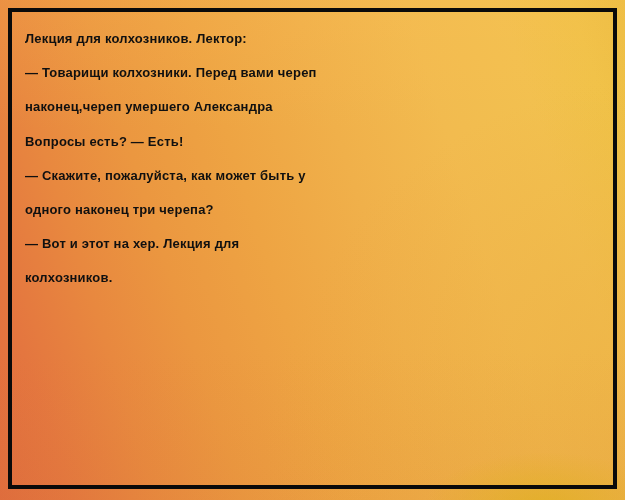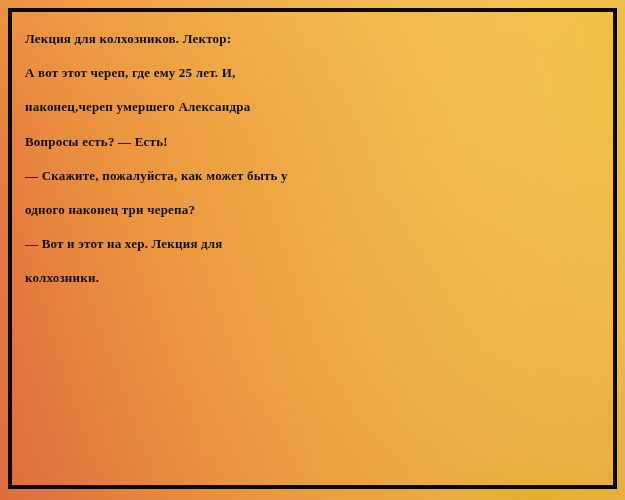--- a/index.html
+++ b/index.html
@@ -69,21 +69,21 @@
     box-sizing: border-box;
     border: 4px solid #0a0a0a;
     pointer-events: none;
   }
 
   #joke-text {
     position: absolute;
     left: 25px;
     top: 22px;
     right: 20px;
-    font-family: Liberation Serif, serif;
+    font-family: Liberation Sans, sans-serif;
     font-weight: 700;
     font-size: 21.5px;
     line-height: 34.2px;
     color: #101010;
     letter-spacing: 0.2px;
     white-space: nowrap;
   }
 
   .joke-line {
     display: block;
@@ -96,22 +96,22 @@
 
 <div id="meme-card">
 
   <div id="gradient-sheen"></div>
   <div id="corner-wedge"></div>
 
   <div id="frame"></div>
 
   <div id="joke-text" style="font-size: 13px;">
     <span class="joke-line">Лекция для колхозников. Лектор:</span>
-    <span class="joke-line">А вот этот череп, где ему 25 лет. И,</span>
+    <span class="joke-line">— Товарищи колхозники. Перед вами череп</span>
     <span class="joke-line">наконец,череп умершего Александра</span>
     <span class="joke-line">Вопросы есть? — Есть!</span>
     <span class="joke-line">— Скажите, пожалуйста, как может быть у</span>
     <span class="joke-line">одного наконец три черепа?</span>
     <span class="joke-line">— Вот и этот на хер. Лекция для</span>
-    <span class="joke-line">колхозники.</span>
+    <span class="joke-line">колхозников.</span>
   </div>
 
 </div>
 
 </body></html>

